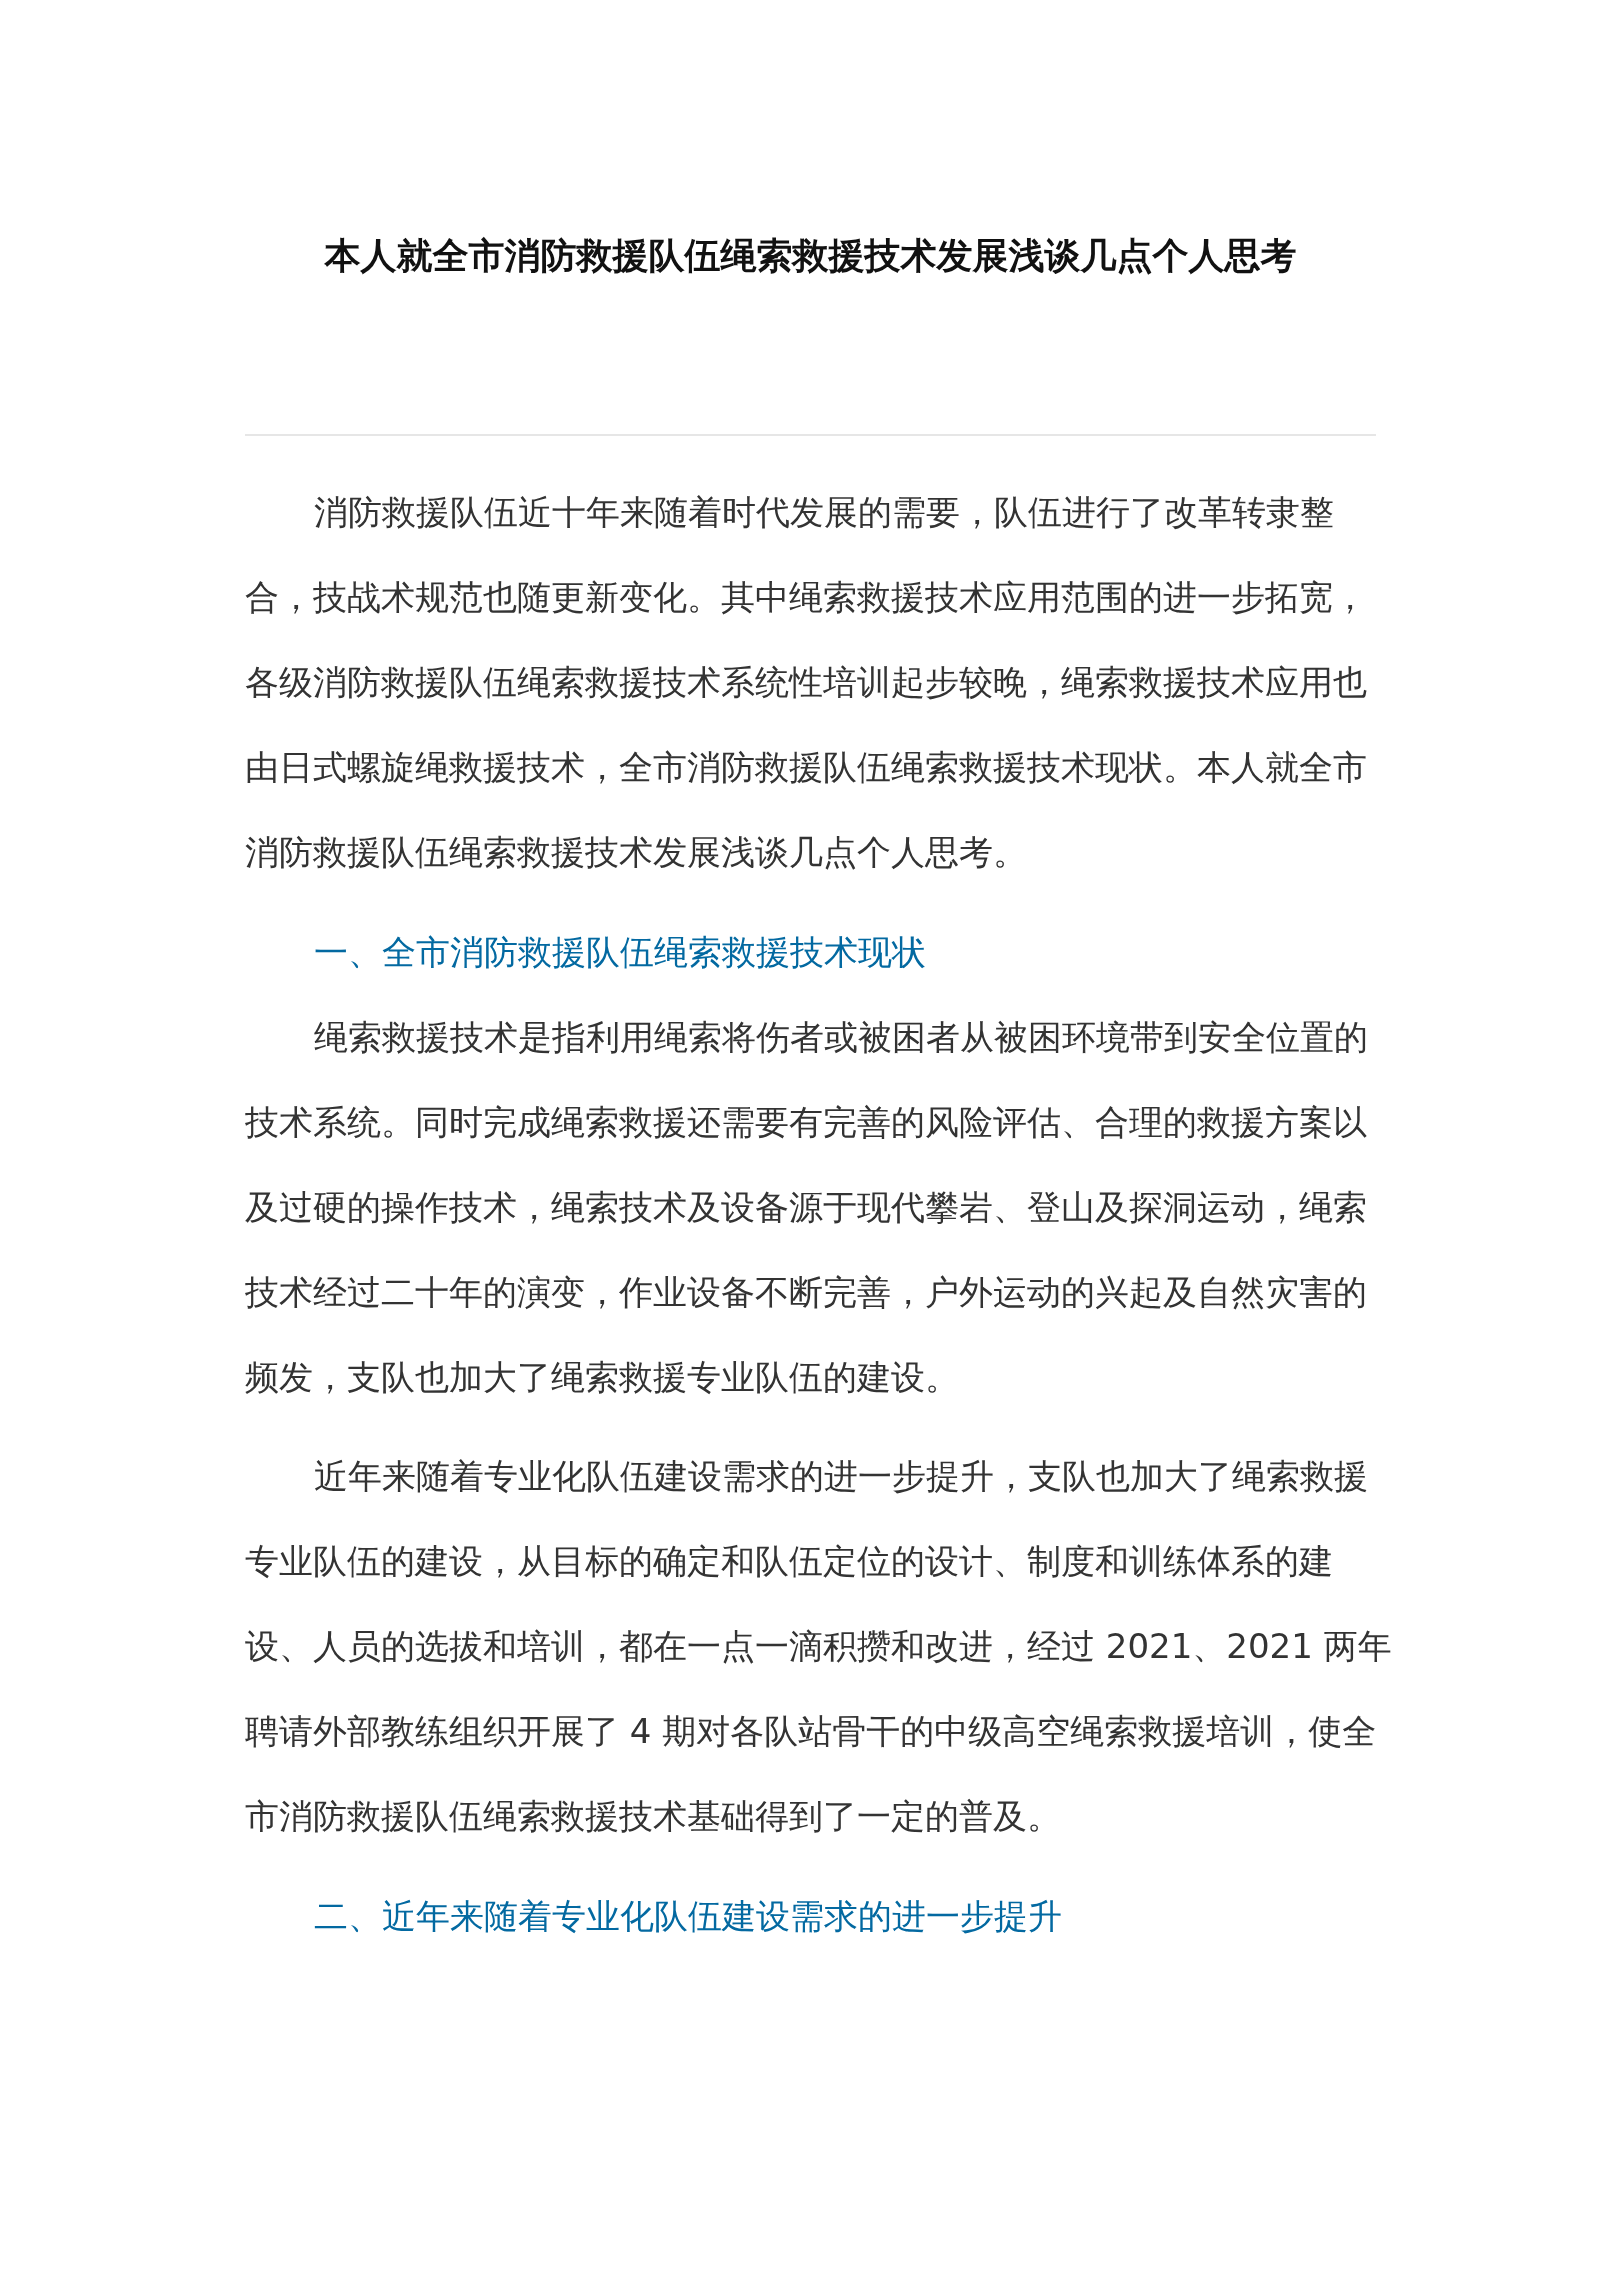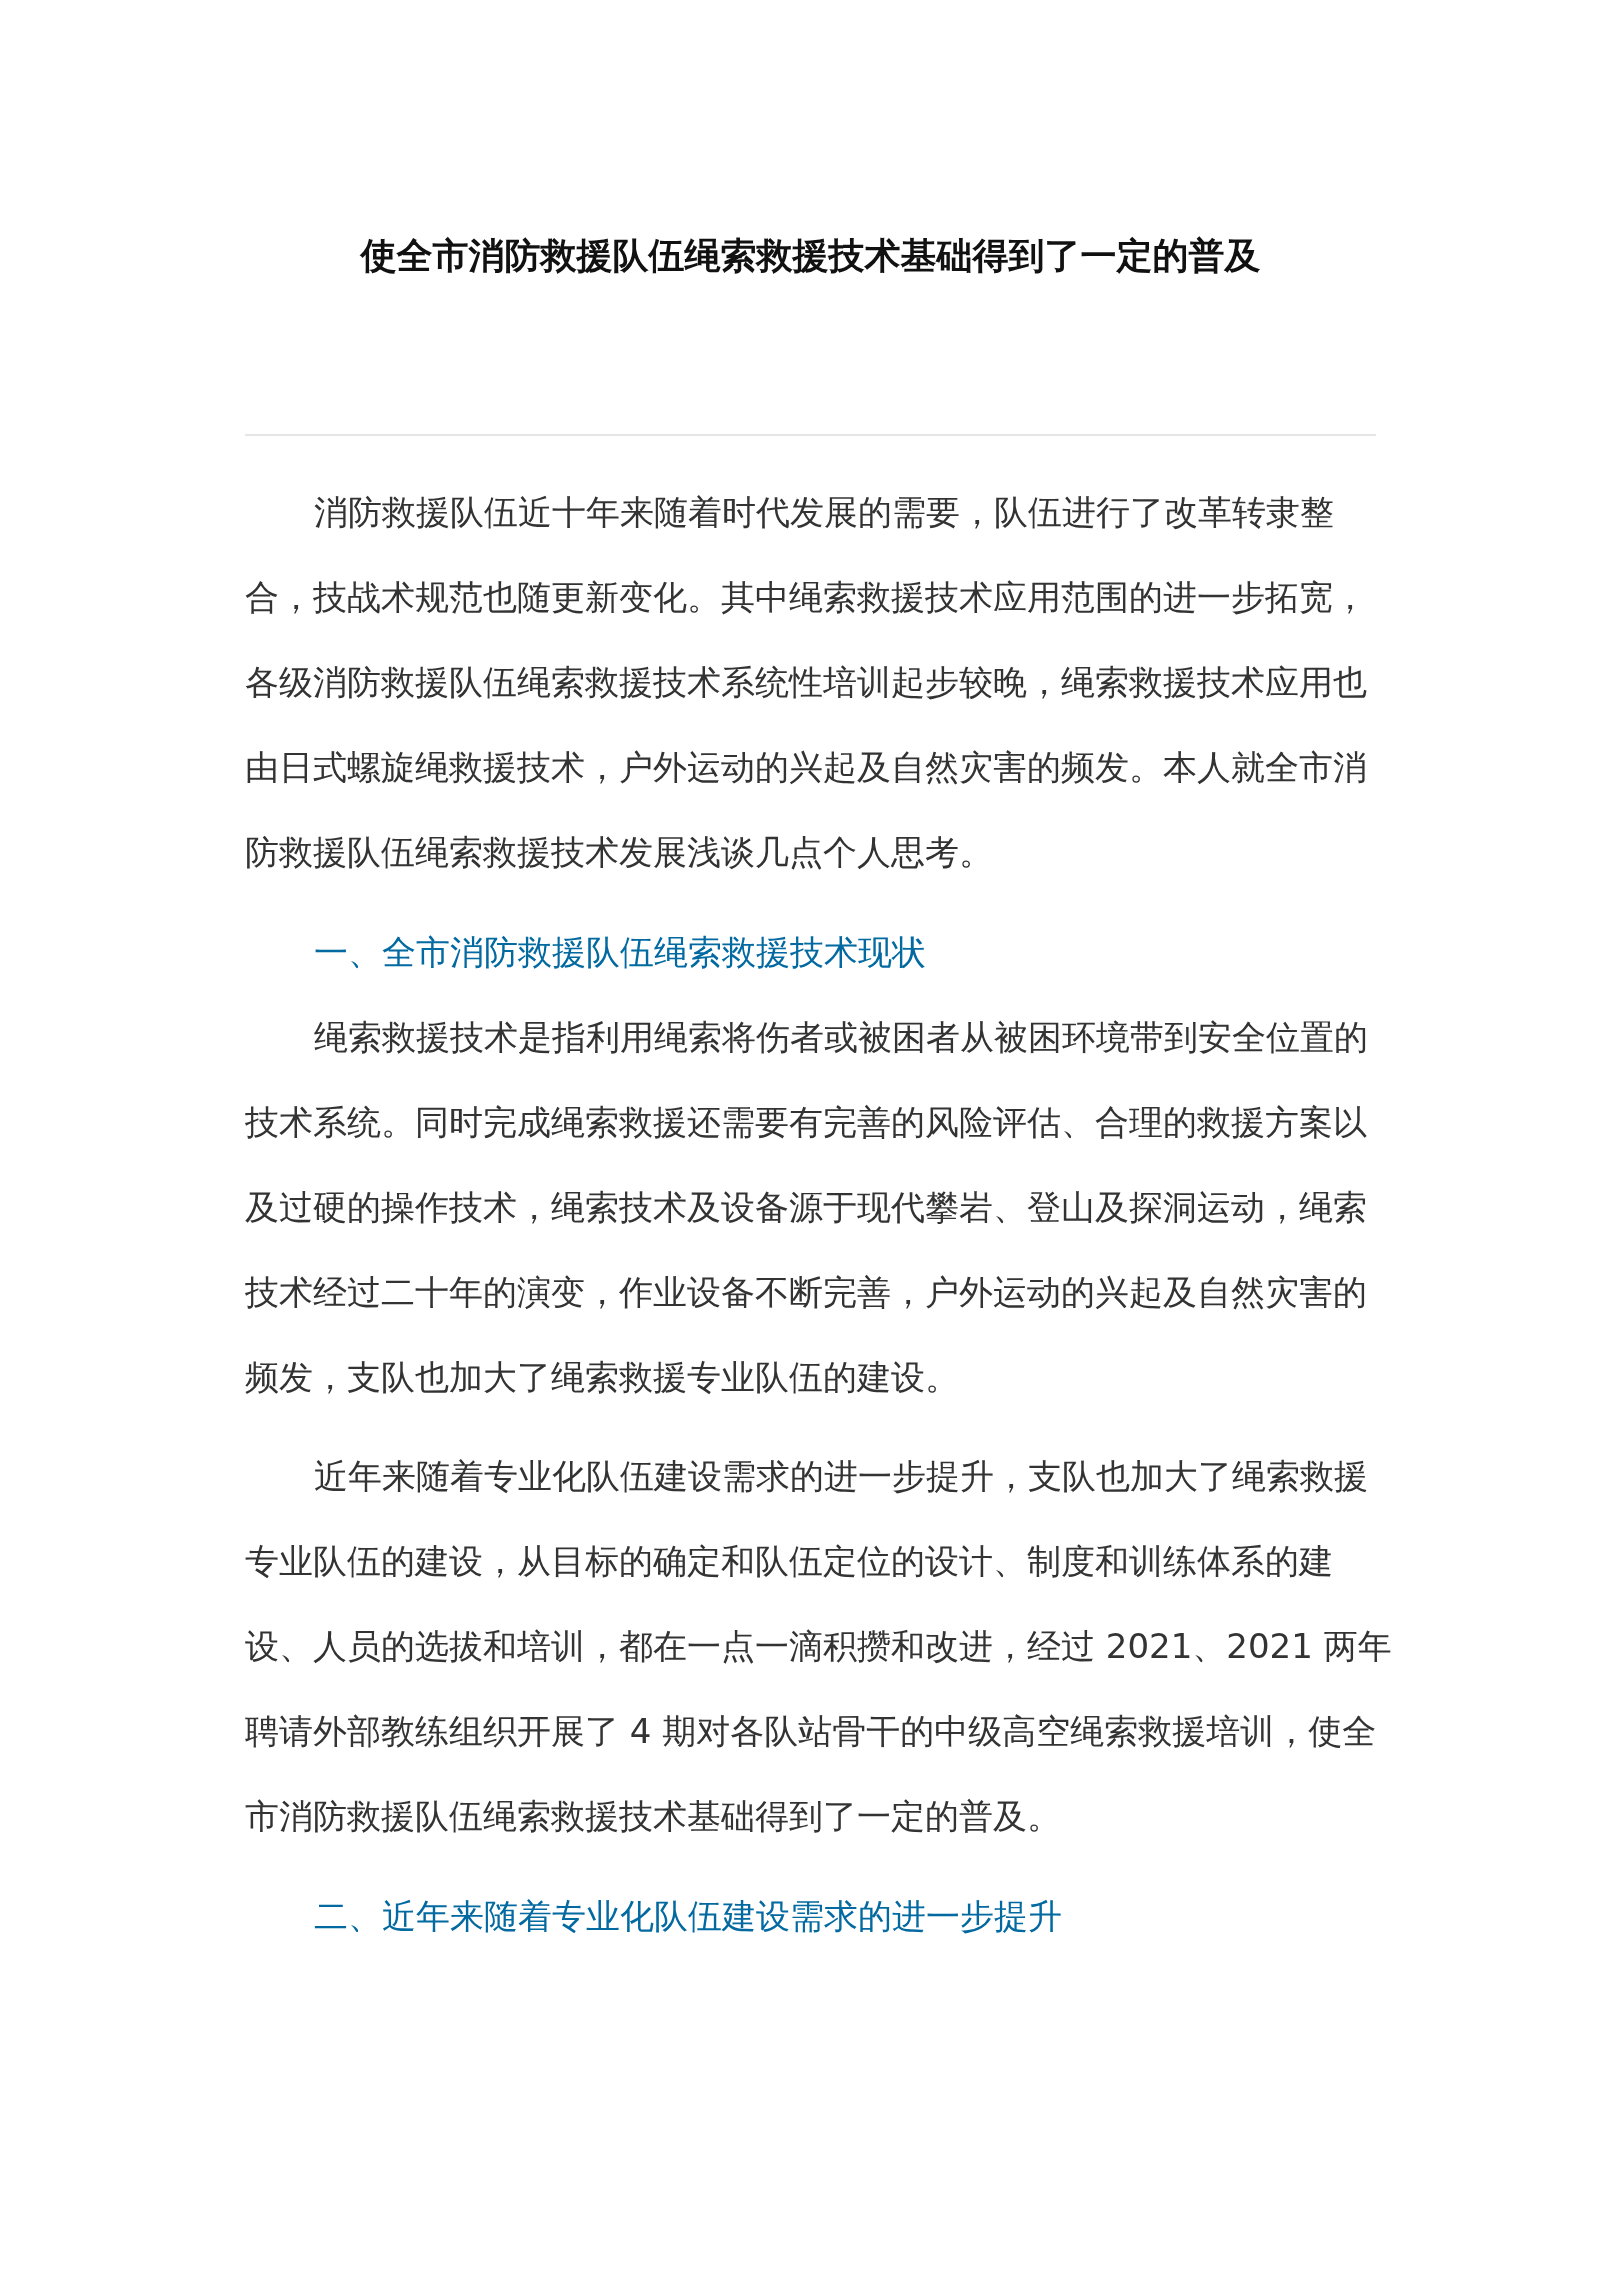--- a/index.html
+++ b/index.html
@@ -69,26 +69,26 @@
       line-height: 85px;
       text-indent: 69px;
       color: #0369a1;
     }
   </style>
 </head>
 <body>
 
 <div class="page">
 
-  <h1 class="doc-title">使全市消防救援队伍绳索救援技术基础得到了一定的普及</h1>
+  <h1 class="doc-title">本人就全市消防救援队伍绳索救援技术发展浅谈几点个人思考</h1>
 
   <div class="divider"></div>
 
   <div class="body-text">
-    <p class="para">消防救援队伍近十年来随着时代发展的需要，队伍进行了改革转隶整合，技战术规范也随更新变化。其中绳索救援技术应用范围的进一步拓宽，各级消防救援队伍绳索救援技术系统性培训起步较晚，绳索救援技术应用也由日式螺旋绳救援技术，户外运动的兴起及自然灾害的频发。本人就全市消防救援队伍绳索救援技术发展浅谈几点个人思考。</p>
+    <p class="para">消防救援队伍近十年来随着时代发展的需要，队伍进行了改革转隶整合，技战术规范也随更新变化。其中绳索救援技术应用范围的进一步拓宽，各级消防救援队伍绳索救援技术系统性培训起步较晚，绳索救援技术应用也由日式螺旋绳救援技术，全市消防救援队伍绳索救援技术现状。本人就全市消防救援队伍绳索救援技术发展浅谈几点个人思考。</p>
 
     <p class="heading-para">一、全市消防救援队伍绳索救援技术现状</p>
 
     <p class="para">绳索救援技术是指利用绳索将伤者或被困者从被困环境带到安全位置的技术系统。同时完成绳索救援还需要有完善的风险评估、合理的救援方案以及过硬的操作技术，绳索技术及设备源于现代攀岩、登山及探洞运动，绳索技术经过二十年的演变，作业设备不断完善，户外运动的兴起及自然灾害的频发，支队也加大了绳索救援专业队伍的建设。</p>
 
     <p class="para">近年来随着专业化队伍建设需求的进一步提升，支队也加大了绳索救援专业队伍的建设，从目标的确定和队伍定位的设计、制度和训练体系的建设、人员的选拔和培训，都在一点一滴积攒和改进，经过 2021、2021 两年聘请外部教练组织开展了 4 期对各队站骨干的中级高空绳索救援培训，使全市消防救援队伍绳索救援技术基础得到了一定的普及。</p>
 
     <p class="heading-para">二、近年来随着专业化队伍建设需求的进一步提升</p>
   </div>
 

